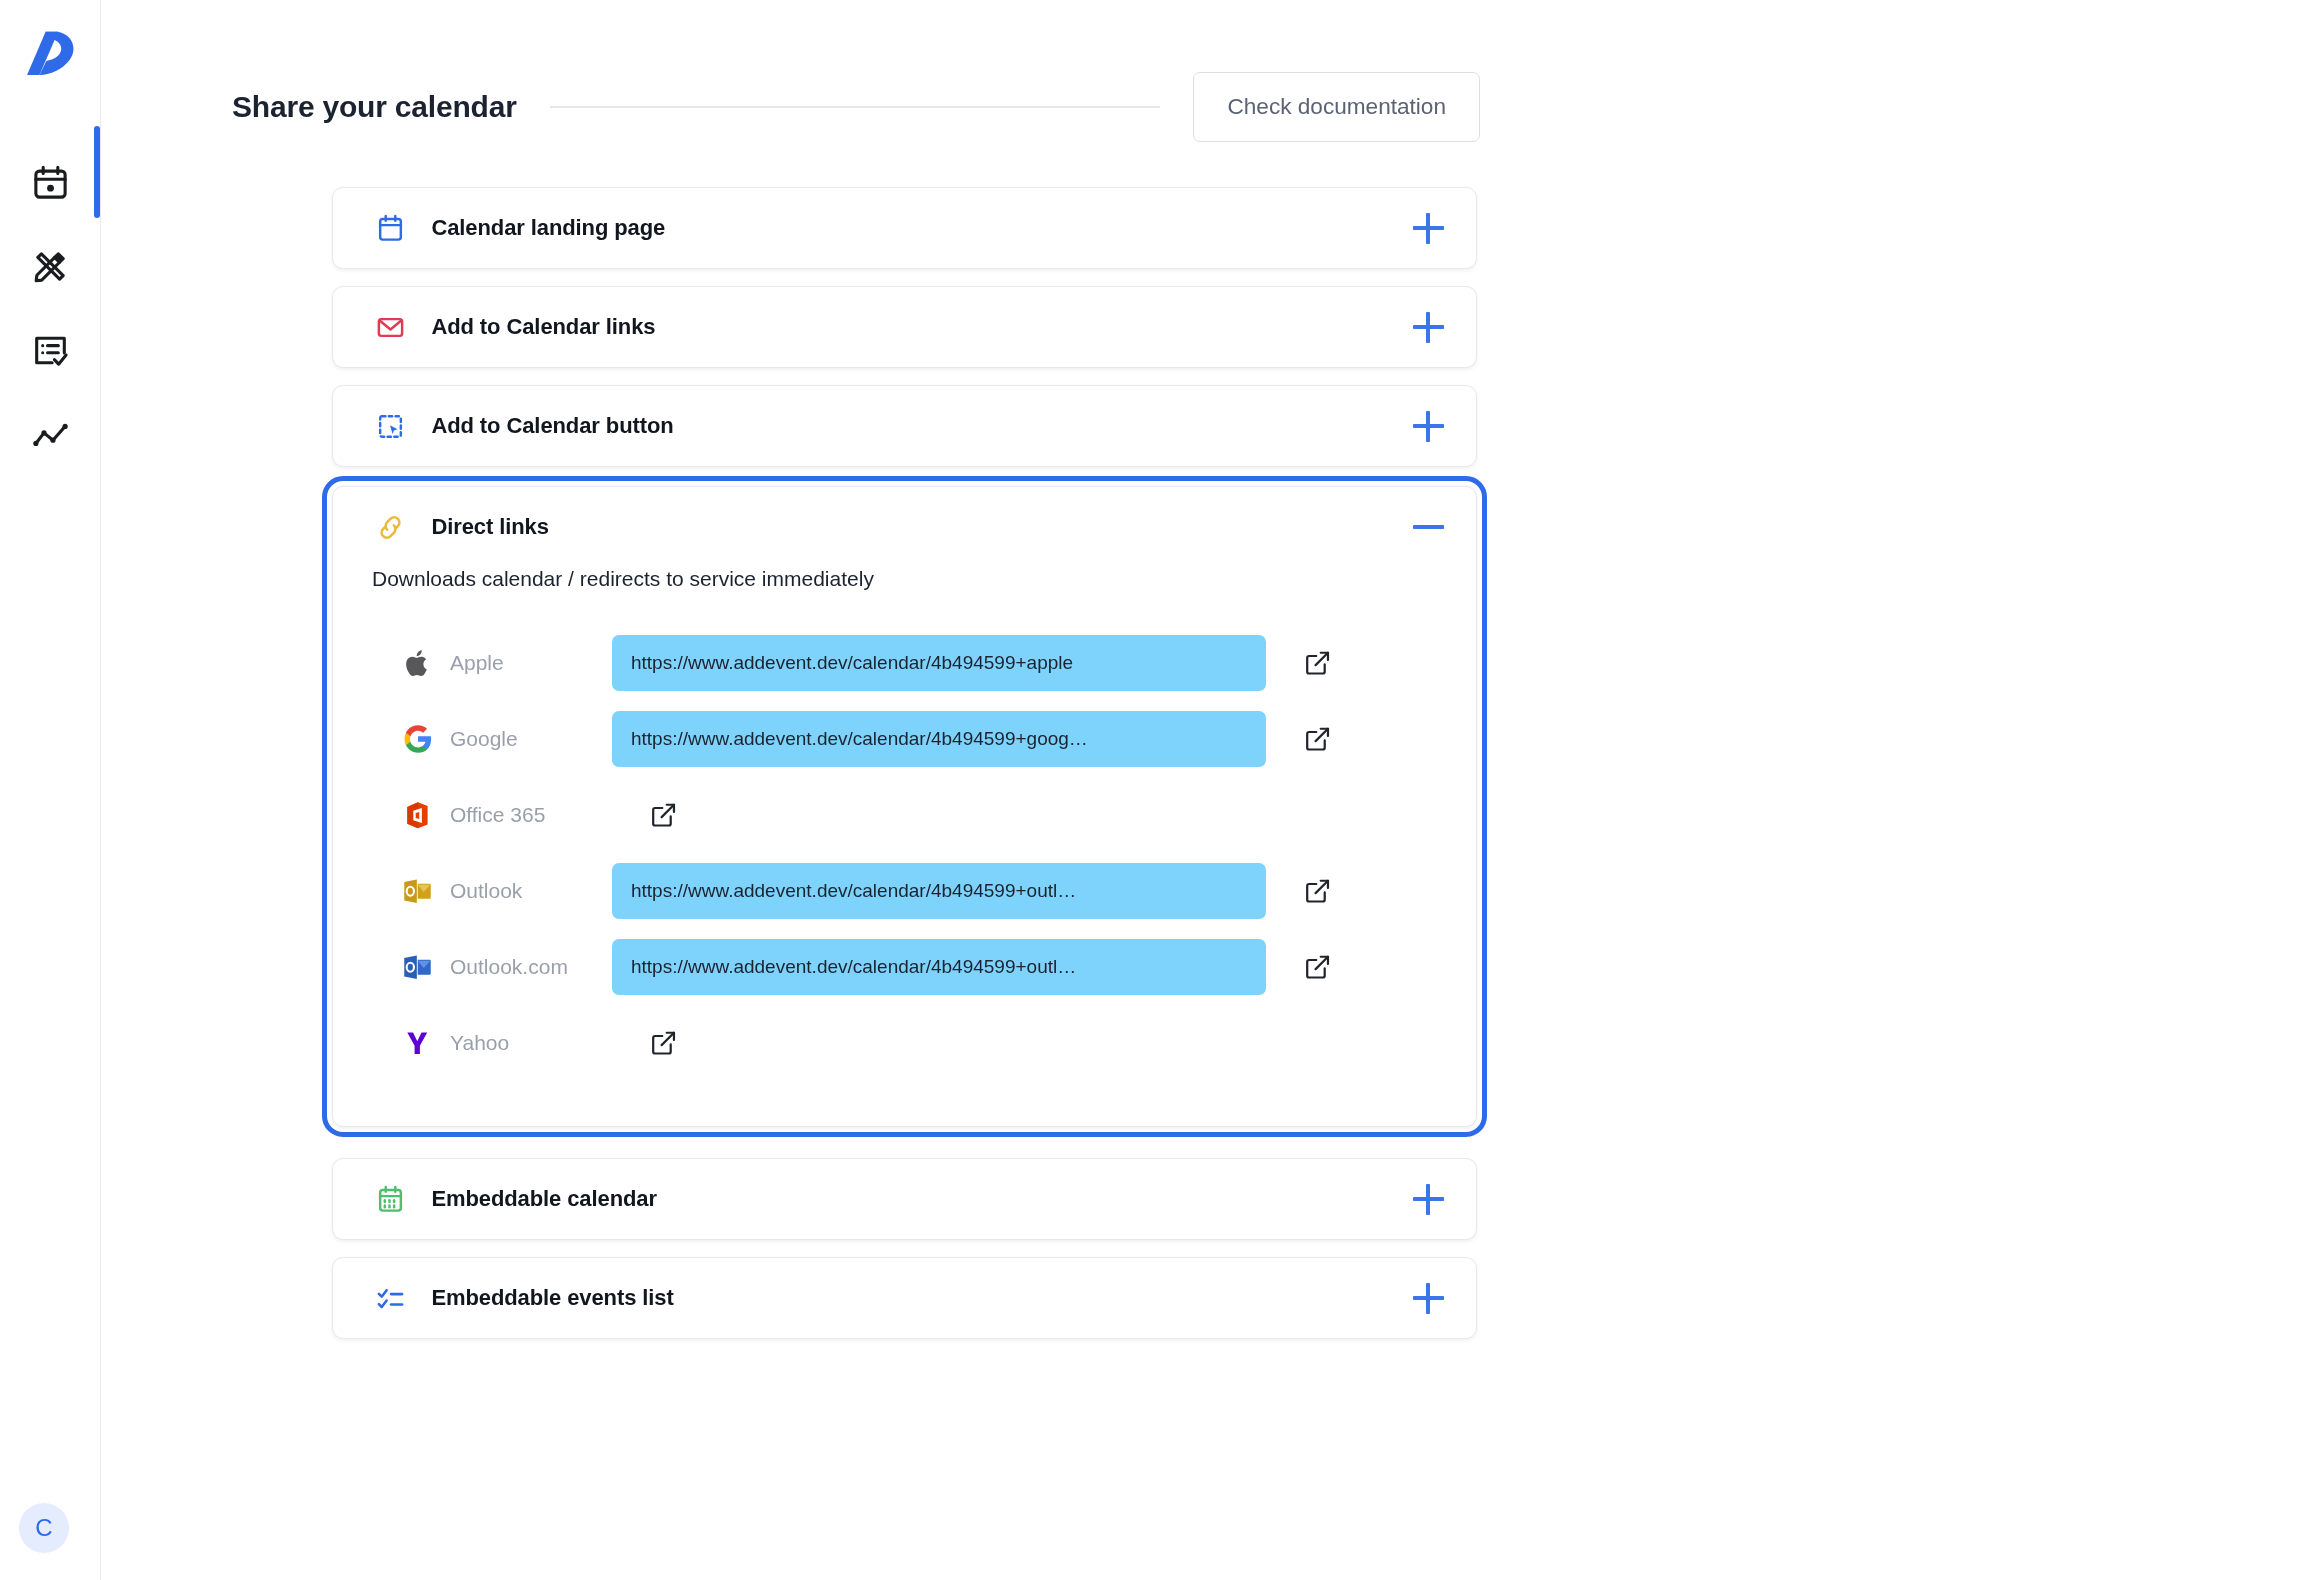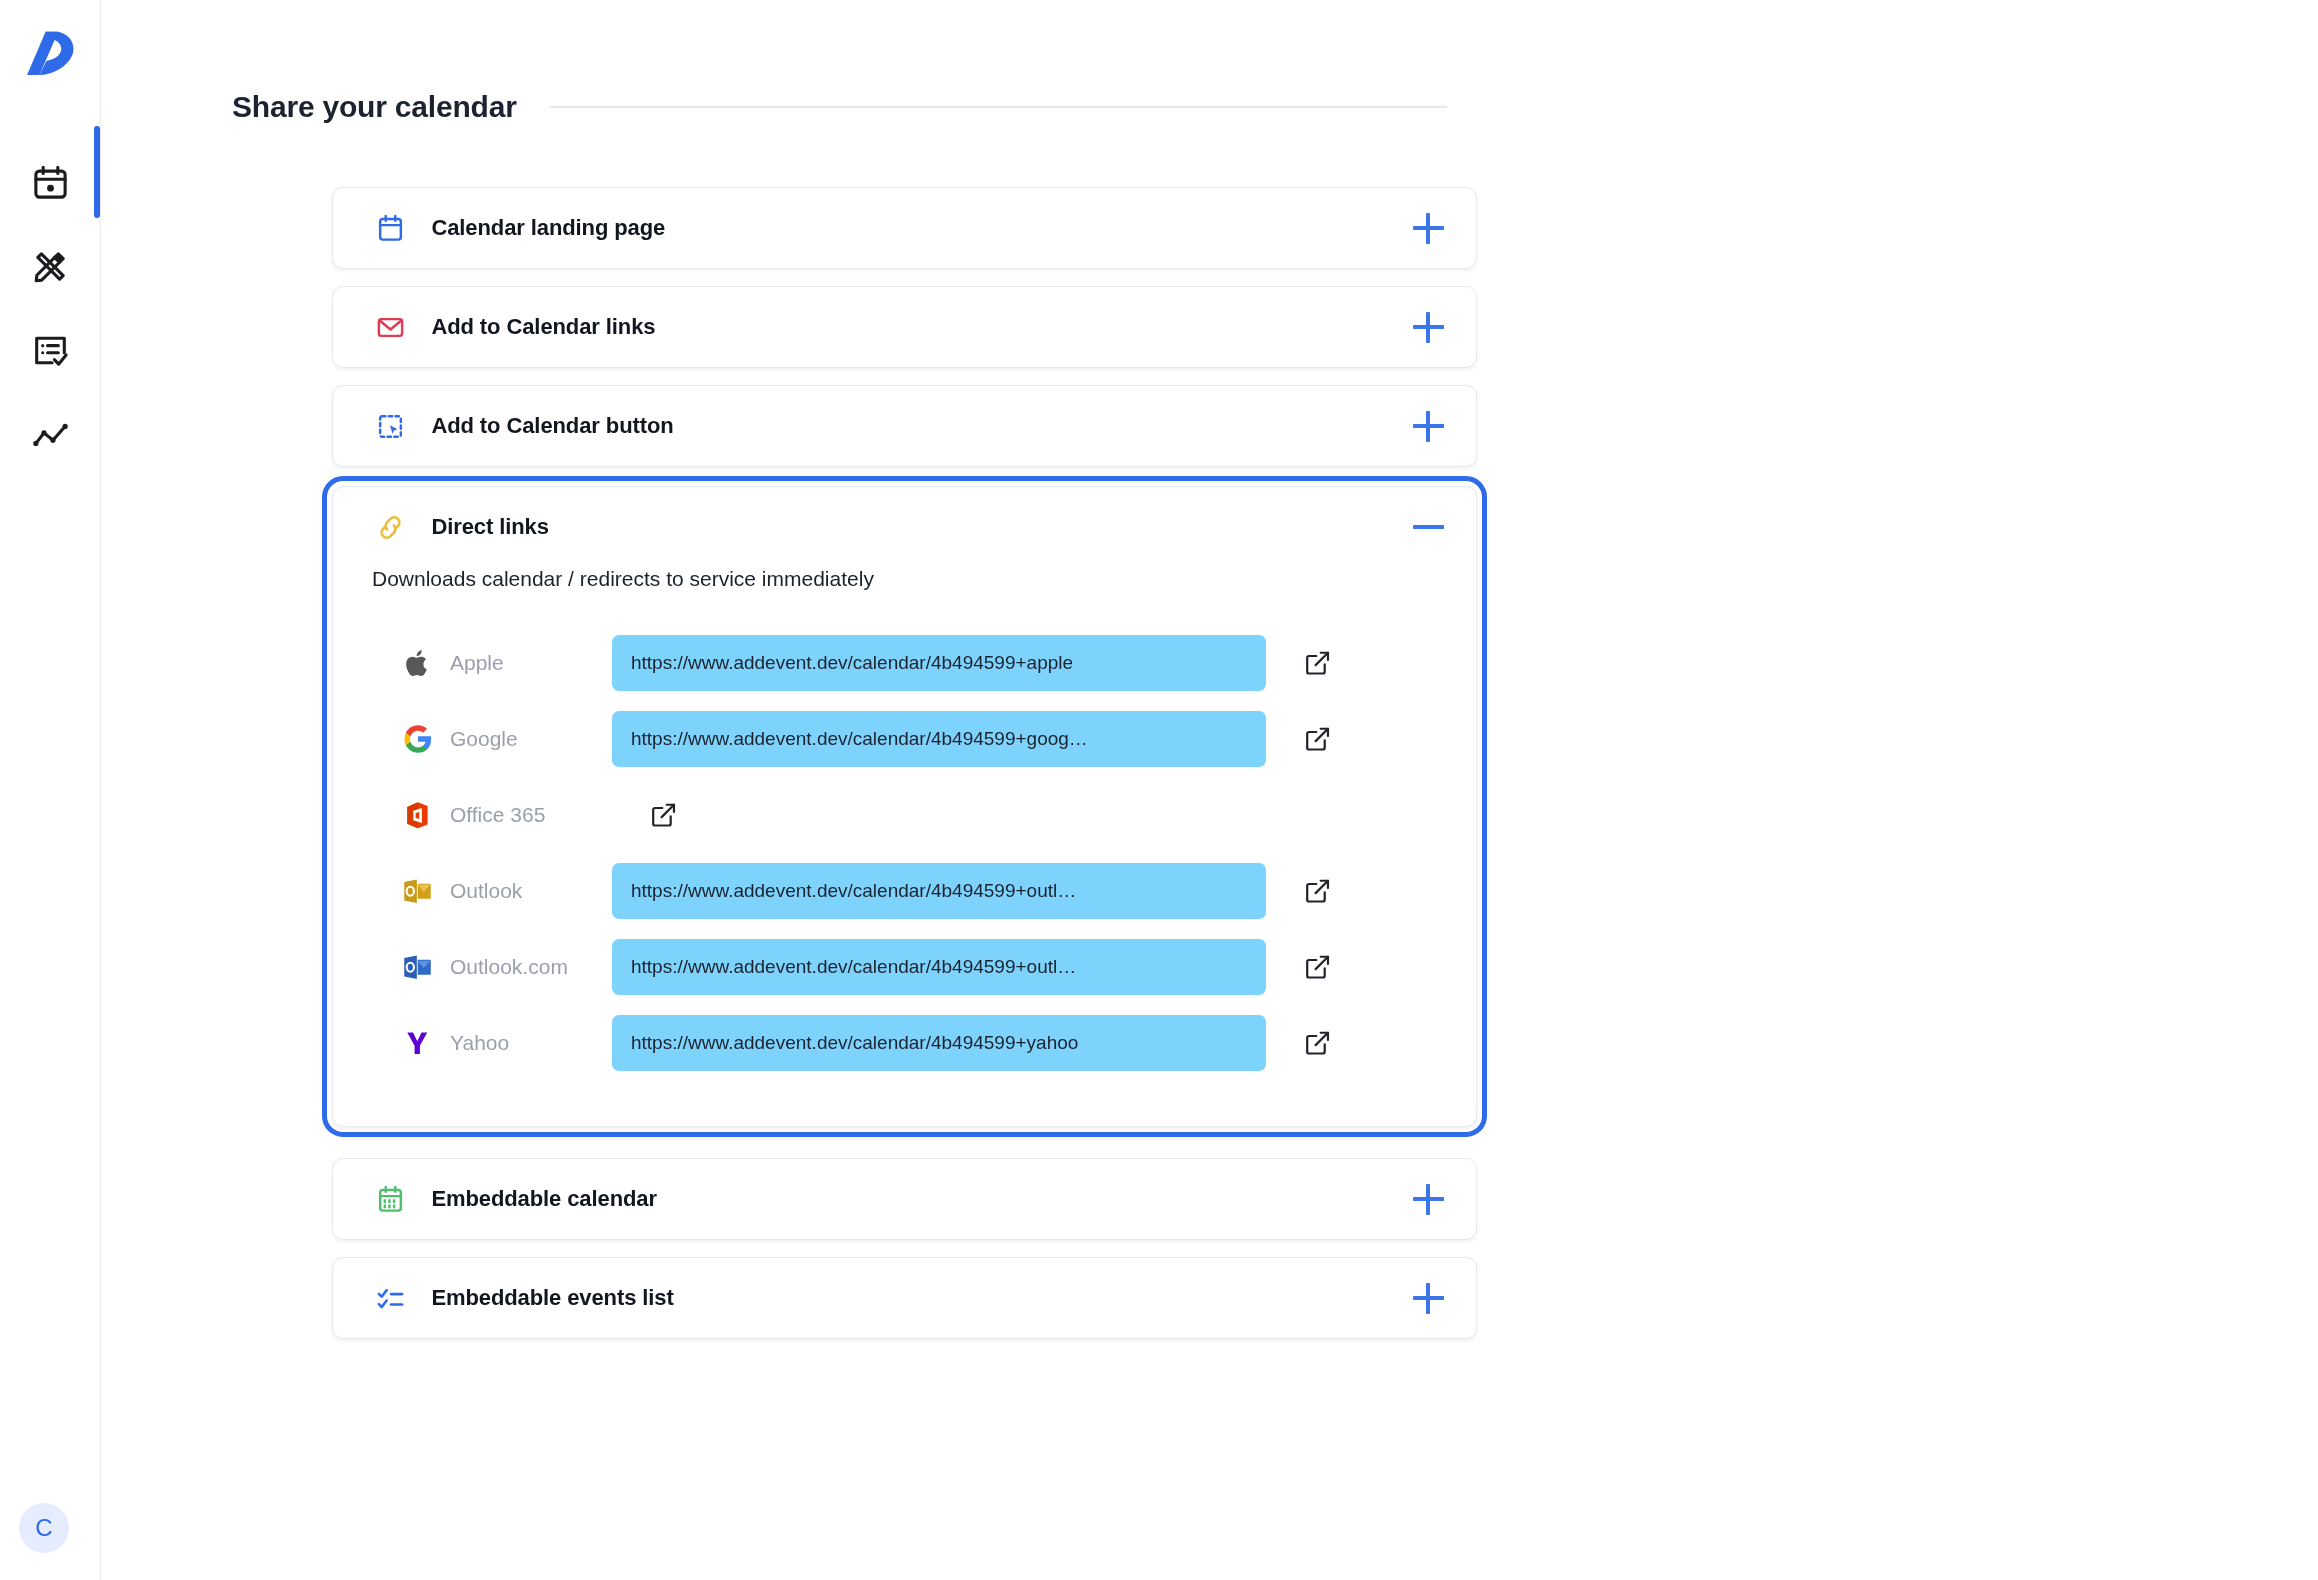--- a/index.html
+++ b/index.html
@@ -279,20 +279,21 @@
   </div>
 
   <div id="avatar">C</div>
 </div>
 
 <div id="main">
 
   <div id="page-header">
     <div id="page-title">Share your calendar</div>
     <div id="header-divider"></div>
+    <button id="check-doc-btn">Check documentation</button>
   </div>
 
   <div id="accordion">
 
     <div class="acc-card">
       <div class="acc-head">
         <span class="acc-icon">
           <svg width="31" height="31" viewBox="0 0 24 24" fill="none" stroke="#2f6ae8" stroke-width="1.9" stroke-linecap="round">
             <rect x="4" y="4.6" width="16" height="16" rx="2"></rect>
             <line x1="4" y1="9.4" x2="20" y2="9.4"></line>
@@ -472,23 +473,20 @@
             </span>
           </div>
 
           <div class="link-row">
             <span class="svc-icon">
               <svg width="26.5" height="30" viewBox="0 0 24 26">
                 <path d="M3 3.6 H8.2 L12 11.4 L15.9 3.6 H21 L14.4 15.6 V23 H9.6 V15.6 Z" fill="#5f01d1"></path>
               </svg>
             </span>
             <span class="svc-name">Yahoo</span>
-            <div class="url-field">
-              <span>https://www.addevent.dev/calendar/4b494599+yahoo</span>
-            </div>
             <span class="open-ext">
               <svg width="28" height="28" viewBox="0 0 24 24" fill="none" stroke="#20242b" stroke-width="1.9" stroke-linecap="round" stroke-linejoin="round">
                 <path d="M18.6 13.2 V19.4 a1.6 1.6 0 0 1-1.6 1.6 H5.2 a1.6 1.6 0 0 1-1.6-1.6 V7.6 A1.6 1.6 0 0 1 5.2 6 h6.2"></path>
                 <polyline points="15.2,3.2 21.4,3.2 21.4,9.4"></polyline>
                 <line x1="21.4" y1="3.2" x2="10.8" y2="13.8"></line>
               </svg>
             </span>
           </div>
 
         </div>

